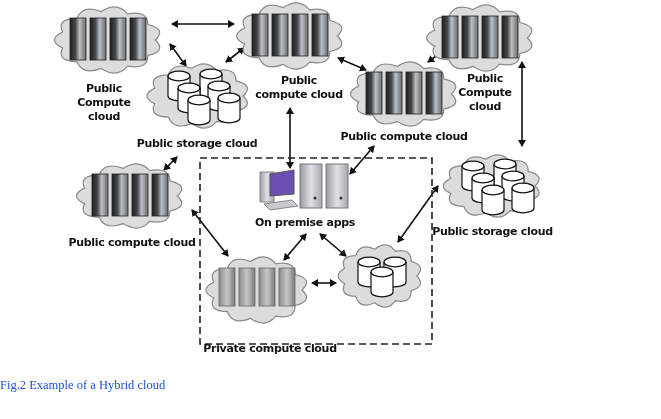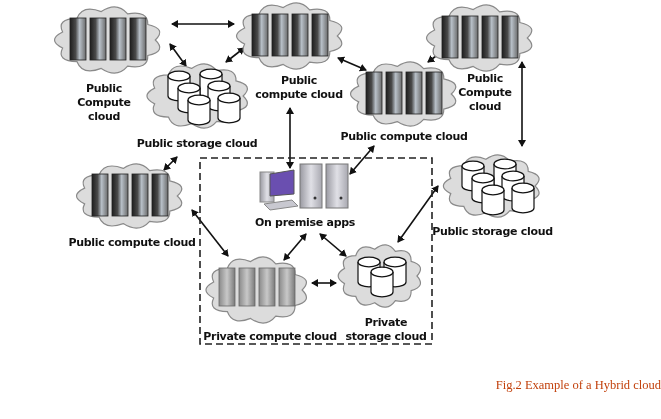--- a/index.html
+++ b/index.html
@@ -1,19 +1,19 @@
 <!DOCTYPE html>
 <html><head>
 <meta charset="utf-8">
 <style>
   html,body{margin:0;padding:0;background:#ffffff;}
   #stage{position:relative;width:661px;height:419px;overflow:hidden;background:#fff;font-family:"DejaVu Sans",sans-serif;}
   svg{position:absolute;left:0;top:0;}
   .lbl{position:absolute;font-family:"DejaVu Sans",sans-serif;font-weight:bold;font-size:11px;color:#111;text-align:center;line-height:14px;white-space:pre-line;letter-spacing:-0.3px;}
-  .caption{position:absolute;left:0;width:661px;top:378px;text-align:right;font-family:"Liberation Serif",serif;font-size:12.5px;color:#c2410c;}
+  .caption{position:absolute;left:0;width:661px;top:378px;text-align:left;font-family:"Liberation Serif",serif;font-size:12.5px;color:#1d4ed8;}
 </style>
 </head>
 <body>
 
 <div id="stage">
   <svg id="diagram-svg" width="661" height="419">
     <defs>
       <linearGradient id="srvGrad" x1="0" x2="1" y1="0" y2="0">
         <stop offset="0" stop-color="#1e1e1e"></stop>
         <stop offset="0.35" stop-color="#4a4a4a"></stop>
@@ -159,18 +159,16 @@
   <div class="lbl" style="left:244px;top:74px;width:110px;">Public
 compute cloud</div>
   <div class="lbl" style="left:450px;top:72px;width:70px;">Public
 Compute
 cloud</div>
   <div class="lbl" style="left:132px;top:137px;width:130px;">Public storage cloud</div>
   <div class="lbl" style="left:334px;top:130px;width:140px;">Public compute cloud</div>
   <div class="lbl" style="left:62px;top:236px;width:140px;">Public compute cloud</div>
   <div class="lbl" style="left:430px;top:225px;width:125px;">Public storage cloud</div>
   <div class="lbl" style="left:240px;top:216px;width:130px;text-align:center;">On premise  apps</div>
-  <div class="lbl" style="left:200px;top:330px;width:140px;">Private compute cloud</div>
-  <div class="lbl" style="left:340px;top:316px;width:92px;">Private
-storage cloud</div>
+  <div class="lbl" style="left:200px;top:342px;width:140px;">Private compute cloud</div>
 
   <div class="caption">Fig.2  Example of a Hybrid cloud</div>
 </div>
 
 </body></html>

